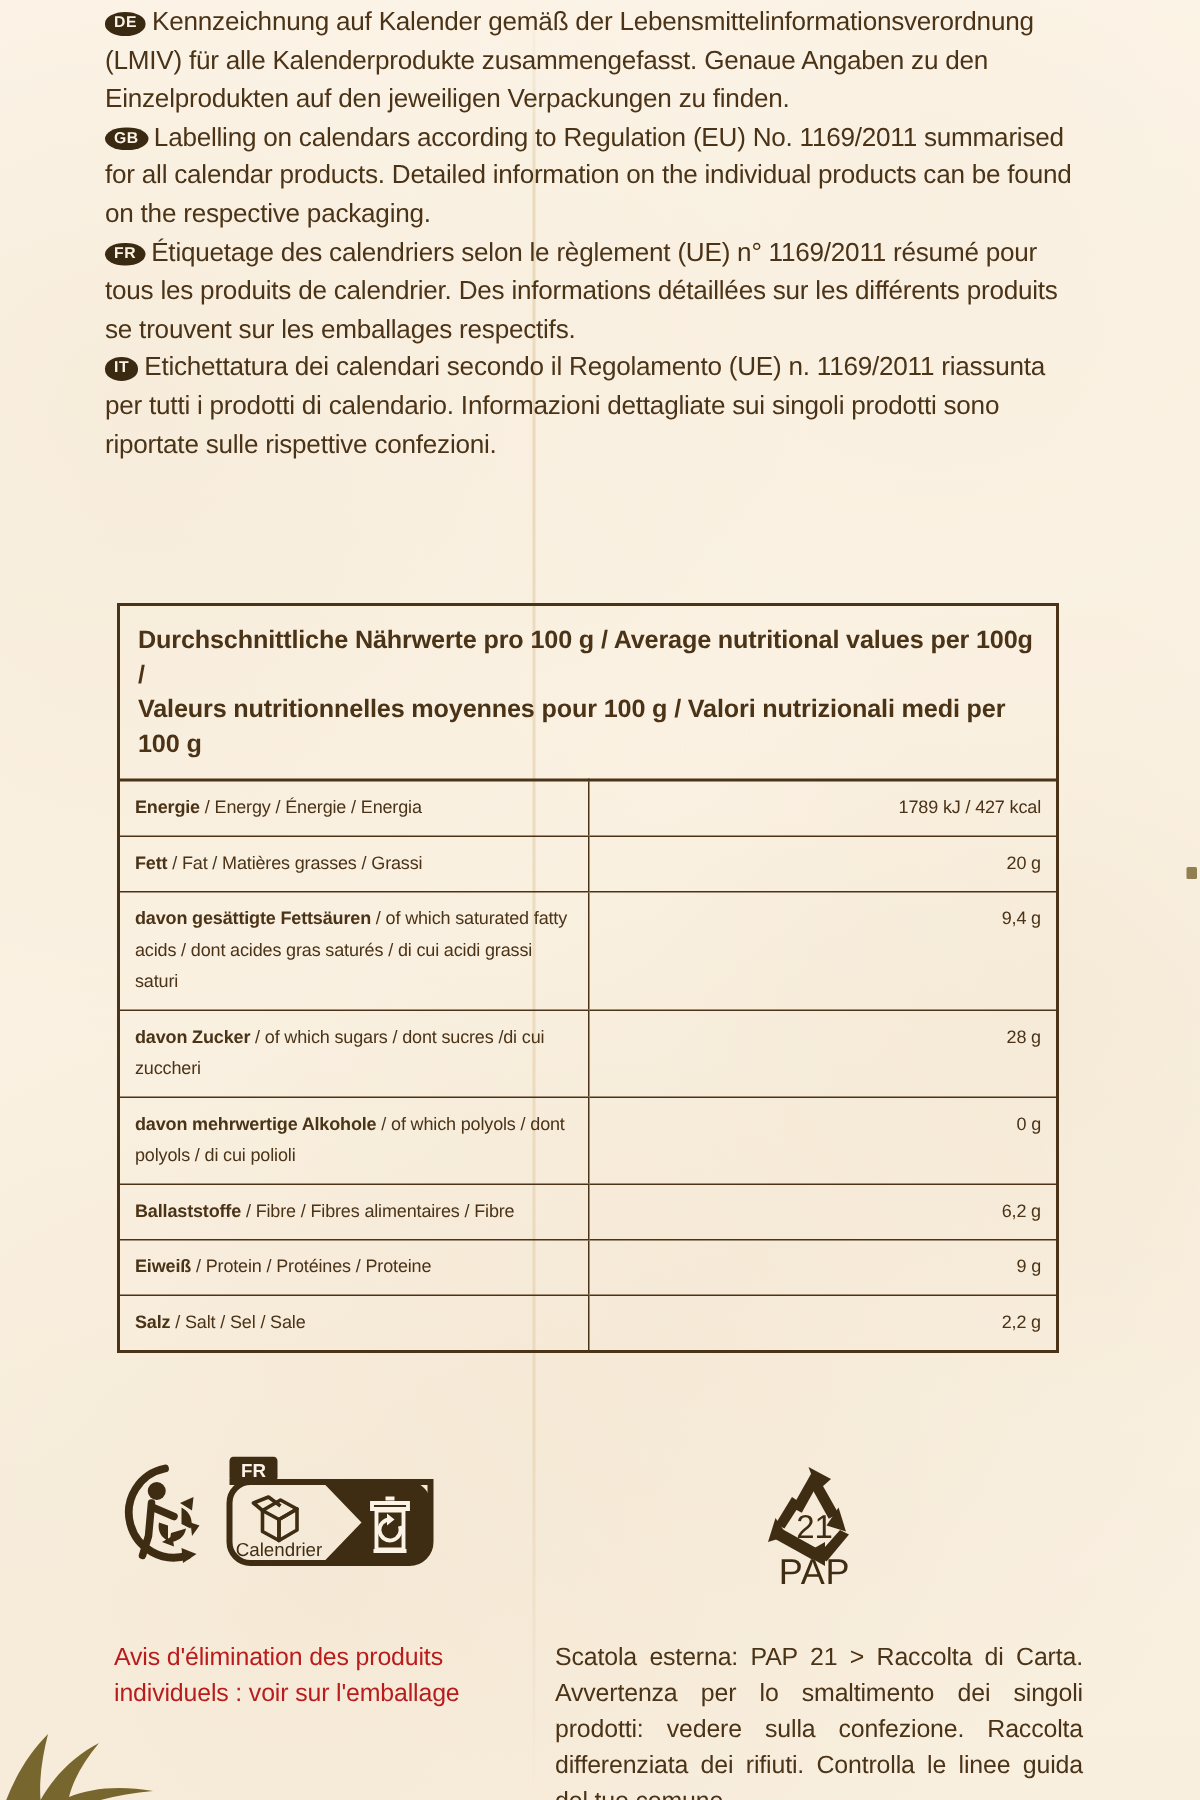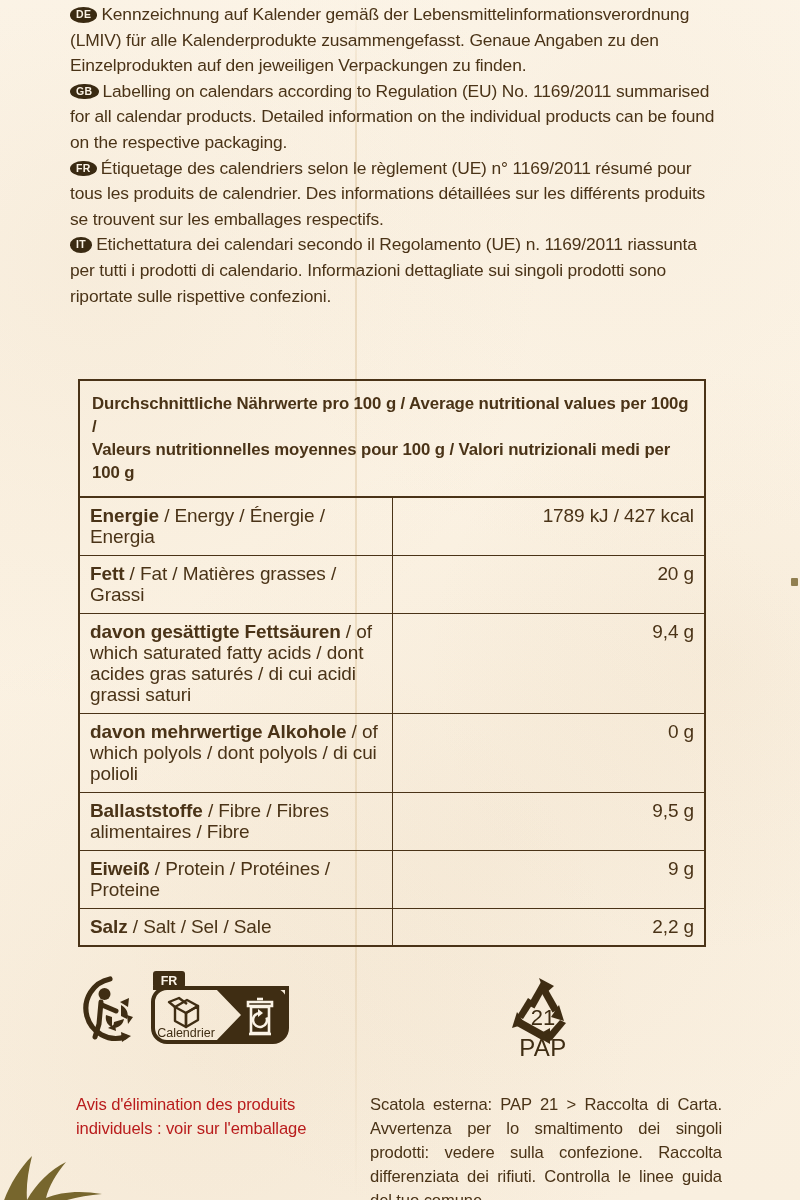--- a/index.html
+++ b/index.html
@@ -82,34 +82,34 @@
     line-height: 1;
     vertical-align: 2px;
     margin-right: 4px;
     font-family: "Liberation Sans", sans-serif;
   }
 
   
   .nutri-table {
     position: absolute;
     left: 78px;
-    top: 379px;
+    top: 402px;
     width: 628px;
     border: 2px solid #4a3317;
     box-sizing: border-box;
   }
   .nutri-table table {
     border-collapse: collapse;
     width: 100%;
     table-layout: fixed;
   }
   .nutri-table td {
     vertical-align: top;
     padding: 7px 10px 8px 10px;
-    font-size: 19px;
+    font-size: 12px;
     line-height: 21px;
     color: #4a3317;
     letter-spacing: -0.1px;
   }
   .hdr-row td {
     border-bottom: 2px solid #4a3317;
     padding: 11px 12px 12px 12px;
     font-weight: bold;
     font-size: 16.8px;
     line-height: 23px;
@@ -215,29 +215,33 @@
           <td class="col-label"><b>Fett</b><span class="light"> / Fat / Matières grasses / Grassi</span></td>
           <td class="col-value">20 g</td>
         </tr>
 
         <tr class="nutri-row">
           <td class="col-label"><b>davon gesättigte Fettsäuren</b><span class="light"> / of which saturated fatty acids / dont acides gras saturés / di cui acidi grassi saturi</span></td>
           <td class="col-value">9,4 g</td>
         </tr>
 
 
+        <tr class="nutri-row">
+          <td class="col-label"><b>davon Zucker</b><span class="light"> / of which sugars / dont sucres /di cui zuccheri</span></td>
+          <td class="col-value">28 g</td>
+        </tr>
 
         <tr class="nutri-row">
           <td class="col-label"><b>davon mehrwertige Alkohole</b><span class="light"> / of which polyols / dont polyols / di cui polioli</span></td>
           <td class="col-value">0 g</td>
         </tr>
 
         <tr class="nutri-row">
           <td class="col-label"><b>Ballaststoffe</b><span class="light"> / Fibre / Fibres alimentaires / Fibre</span></td>
-          <td class="col-value">9,5 g</td>
+          <td class="col-value">6,2 g</td>
         </tr>
 
         <tr class="nutri-row">
           <td class="col-label"><b>Eiweiß</b><span class="light"> / Protein / Protéines / Proteine</span></td>
           <td class="col-value">9 g</td>
         </tr>
 
         <tr class="nutri-row">
           <td class="col-label"><b>Salz</b><span class="light"> / Salt / Sel / Sale</span></td>
           <td class="col-value">2,2 g</td>

